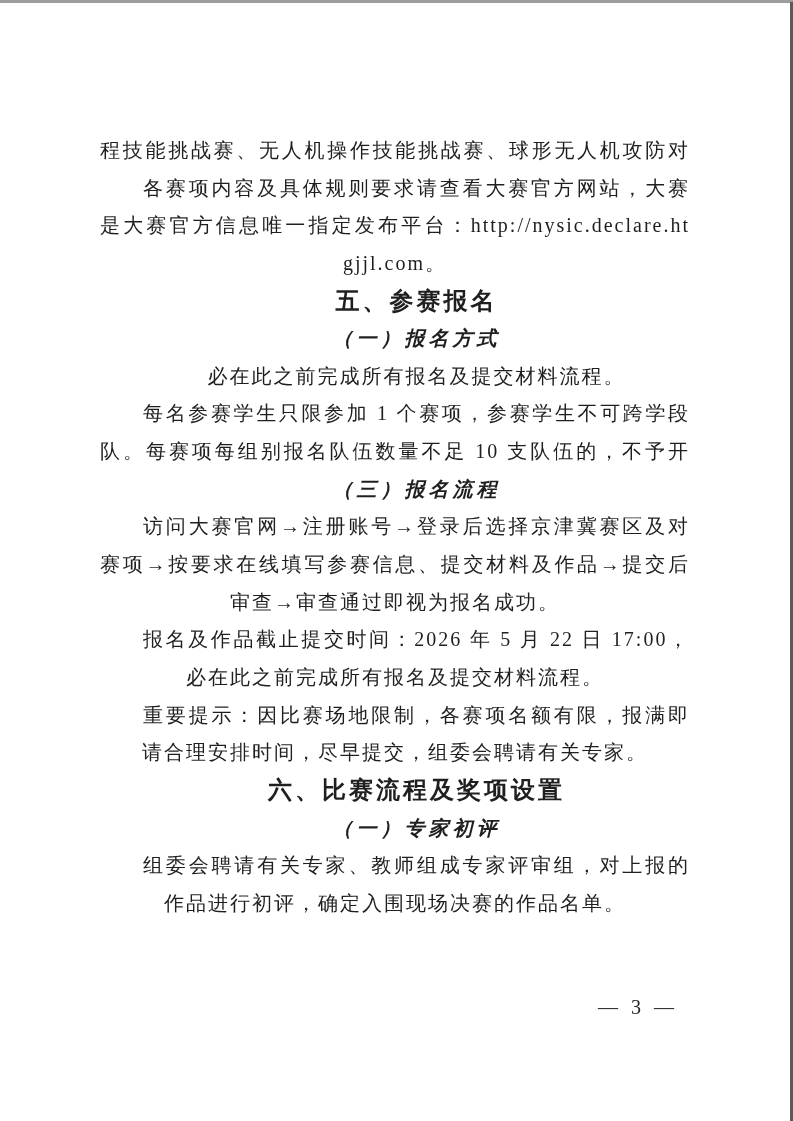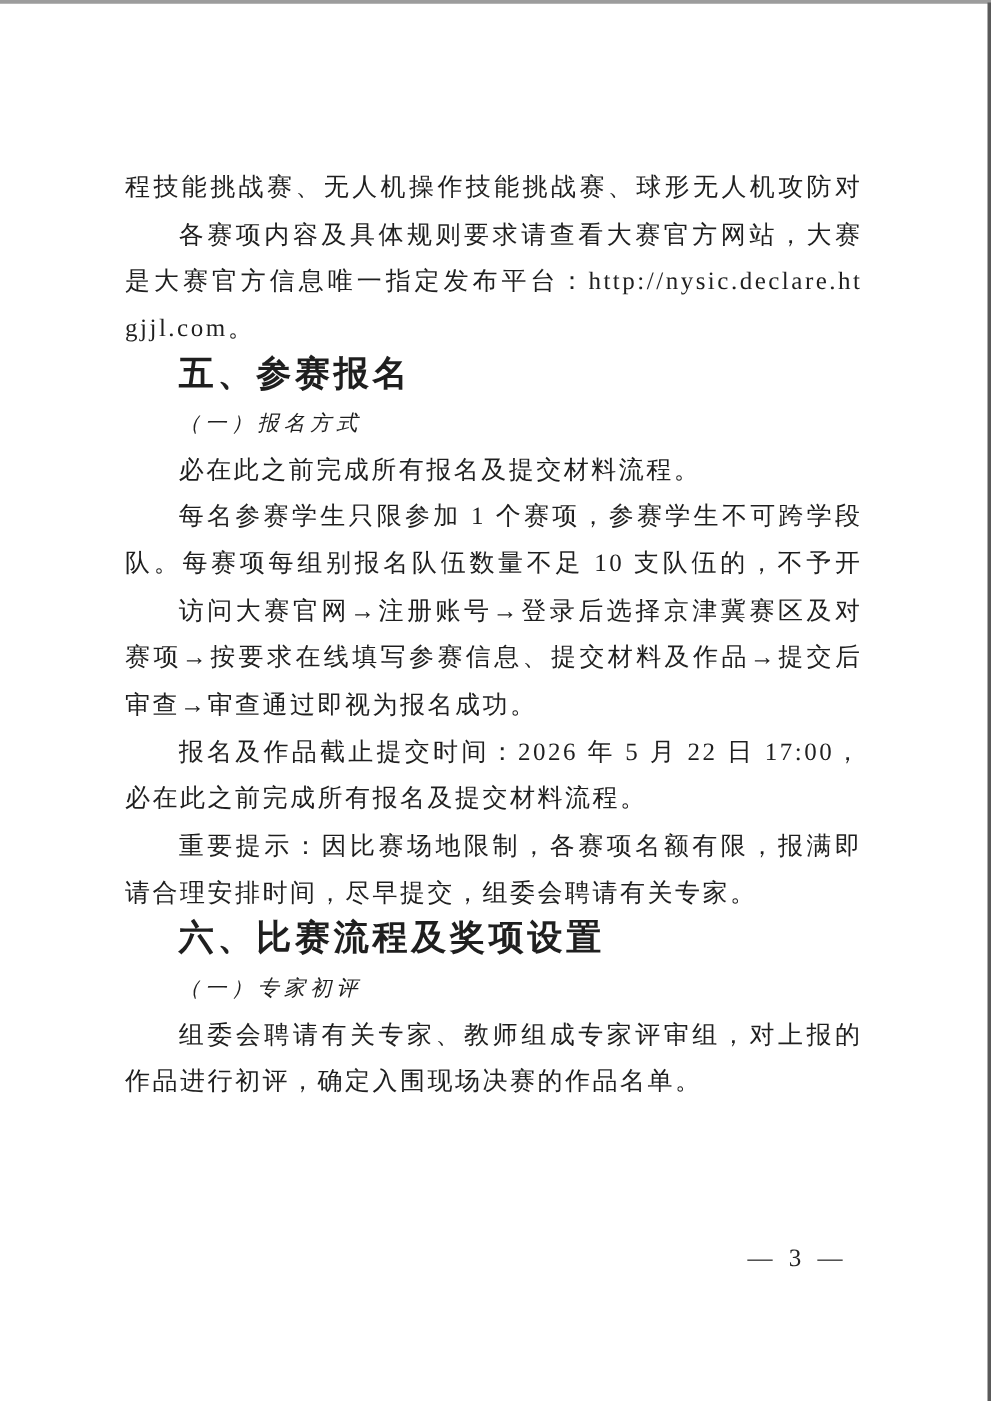--- a/index.html
+++ b/index.html
@@ -33,39 +33,40 @@
     top: 132px;
     width: 590px;
   }
   .line {
     height: 37.65px;
     line-height: 37.65px;
     font-size: 20px;
     letter-spacing: 2px;
     white-space: normal;
     overflow: hidden;
-    text-align: left;
+    text-align: center;
   }
   .justify {
     text-align: justify;
     text-align-last: justify;
   }
   .indent {
     text-indent: 43px;
   }
   .heading {
-    font-family: Liberation Mono, monospace;
+    font-family: Liberation Serif, serif;
     font-weight: bold;
-    font-size: 28px;
+    font-size: 24px;
     letter-spacing: 3px;
   }
   .kaiti {
     font-style: italic;
-    font-size: 17px;
+    font-size: 20px;
     letter-spacing: 4px;
+    font-weight: bold;
   }
   .pagenum {
     position: absolute;
     top: 990px;
     left: 0;
     width: 793px;
     box-sizing: border-box;
     padding-right: 115px;
     text-align: right;
     font-size: 20px;
@@ -83,20 +84,21 @@
 <div class="content">
   <div class="line justify">程技能挑战赛、无人机操作技能挑战赛、球形无人机攻防对抗</div>
   <div class="line justify indent">各赛项内容及具体规则要求请查看大赛官方网站，大赛官网</div>
   <div class="line justify">是大赛官方信息唯一指定发布平台：http://nysic.declare.ht</div>
   <div class="line">gjjl.com。</div>
   <div class="line heading indent">五、参赛报名</div>
   <div class="line kaiti indent">（一）报名方式</div>
   <div class="line indent">必在此之前完成所有报名及提交材料流程。</div>
   <div class="line justify indent">每名参赛学生只限参加 1 个赛项，参赛学生不可跨学段组</div>
   <div class="line justify">队。每赛项每组别报名队伍数量不足 10 支队伍的，不予开赛。</div>
+  <div class="line kaiti indent">（三）报名流程</div>
   <div class="line justify indent">访问大赛官网→注册账号→登录后选择京津冀赛区及对应</div>
   <div class="line justify">赛项→按要求在线填写参赛信息、提交材料及作品→提交后等待</div>
   <div class="line">审查→审查通过即视为报名成功。</div>
   <div class="line justify indent">报名及作品截止提交时间：2026 年 5 月 22 日 17:00，请务</div>
   <div class="line">必在此之前完成所有报名及提交材料流程。</div>
   <div class="line justify indent">重要提示：因比赛场地限制，各赛项名额有限，报满即止；</div>
   <div class="line">请合理安排时间，尽早提交，组委会聘请有关专家。</div>
   <div class="line heading indent">六、比赛流程及奖项设置</div>
   <div class="line kaiti indent">（一）专家初评</div>
   <div class="line justify indent">组委会聘请有关专家、教师组成专家评审组，对上报的参赛</div>

